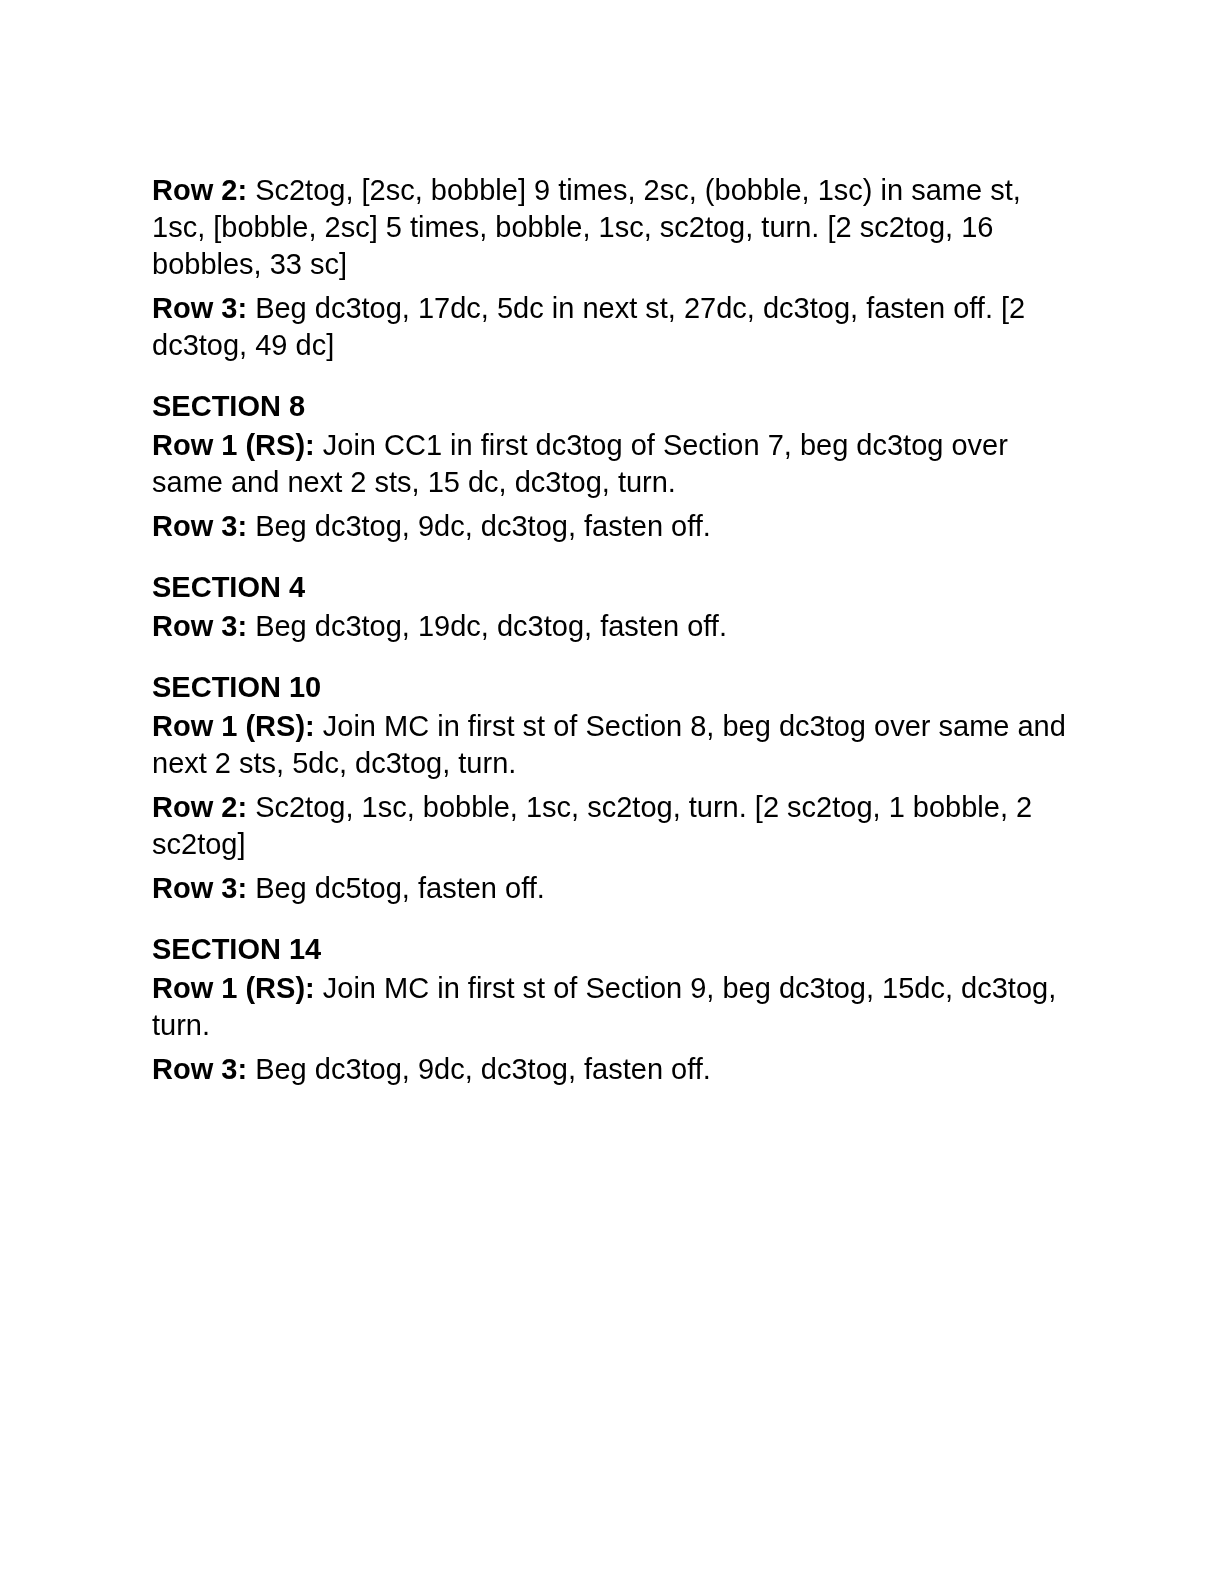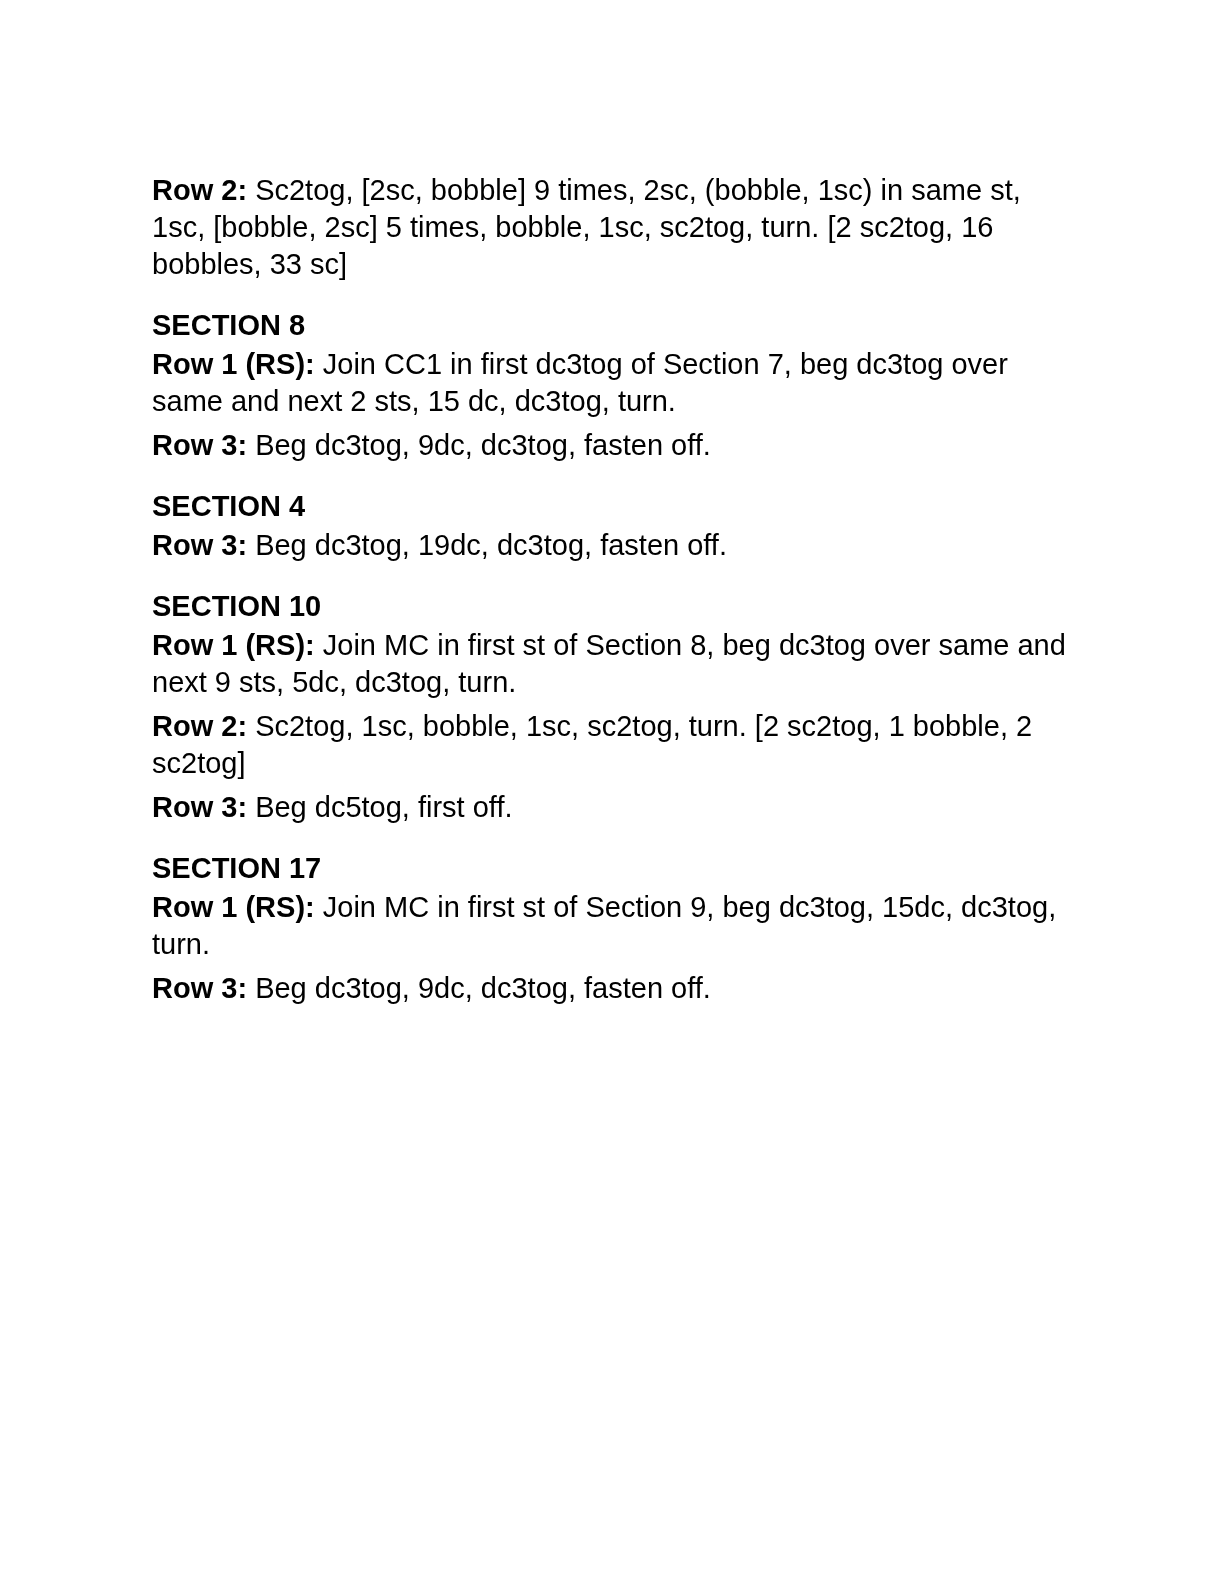--- a/index.html
+++ b/index.html
@@ -40,39 +40,40 @@
     margin-top: 24px;
   }
 </style>
 </head>
 <body>
 
 <div class="page">
   <div class="content">
 
     <p class="para"><span class="lead">Row 2:</span> <span>Sc2tog, [2sc, bobble] 9 times, 2sc, (bobble, 1sc) in same st, 1sc, [bobble, 2sc] 5 times, bobble, 1sc, sc2tog, turn. [2 sc2tog, 16 bobbles, 33 sc]</span></p>
+    <p class="para"><span class="lead">Row 3:</span> <span>Beg dc3tog, 17dc, 5dc in next st, 27dc, dc3tog, fasten off. [2 dc3tog, 49 dc]</span></p>
 
     <div class="section">
       <p class="heading">SECTION 8</p>
       <p class="para"><span class="lead">Row 1 (RS):</span> <span>Join CC1 in first dc3tog of Section 7, beg dc3tog over same and next 2 sts, 15 dc, dc3tog, turn.</span></p>
       <p class="para"><span class="lead">Row 3:</span> <span>Beg dc3tog, 9dc, dc3tog, fasten off.</span></p>
     </div>
 
     <div class="section">
       <p class="heading">SECTION 4</p>
       <p class="para"><span class="lead">Row 3:</span> <span>Beg dc3tog, 19dc, dc3tog, fasten off.</span></p>
     </div>
 
     <div class="section">
       <p class="heading">SECTION 10</p>
-      <p class="para"><span class="lead">Row 1 (RS):</span> <span>Join MC in first st of Section 8, beg dc3tog over same and next 9 sts, 5dc, dc3tog, turn.</span></p>
+      <p class="para"><span class="lead">Row 1 (RS):</span> <span>Join MC in first st of Section 8, beg dc3tog over same and next 2 sts, 5dc, dc3tog, turn.</span></p>
       <p class="para"><span class="lead">Row 2:</span> <span>Sc2tog, 1sc, bobble, 1sc, sc2tog, turn. [2 sc2tog, 1 bobble, 2 sc2tog]</span></p>
-      <p class="para"><span class="lead">Row 3:</span> <span>Beg dc5tog, first off.</span></p>
+      <p class="para"><span class="lead">Row 3:</span> <span>Beg dc5tog, fasten off.</span></p>
     </div>
 
     <div class="section">
-      <p class="heading">SECTION 17</p>
+      <p class="heading">SECTION 14</p>
       <p class="para"><span class="lead">Row 1 (RS):</span> <span>Join MC in first st of Section 9, beg dc3tog, 15dc, dc3tog, turn.</span></p>
       <p class="para"><span class="lead">Row 3:</span> <span>Beg dc3tog, 9dc, dc3tog, fasten off.</span></p>
     </div>
 
   </div>
 </div>
 
 </body></html>

